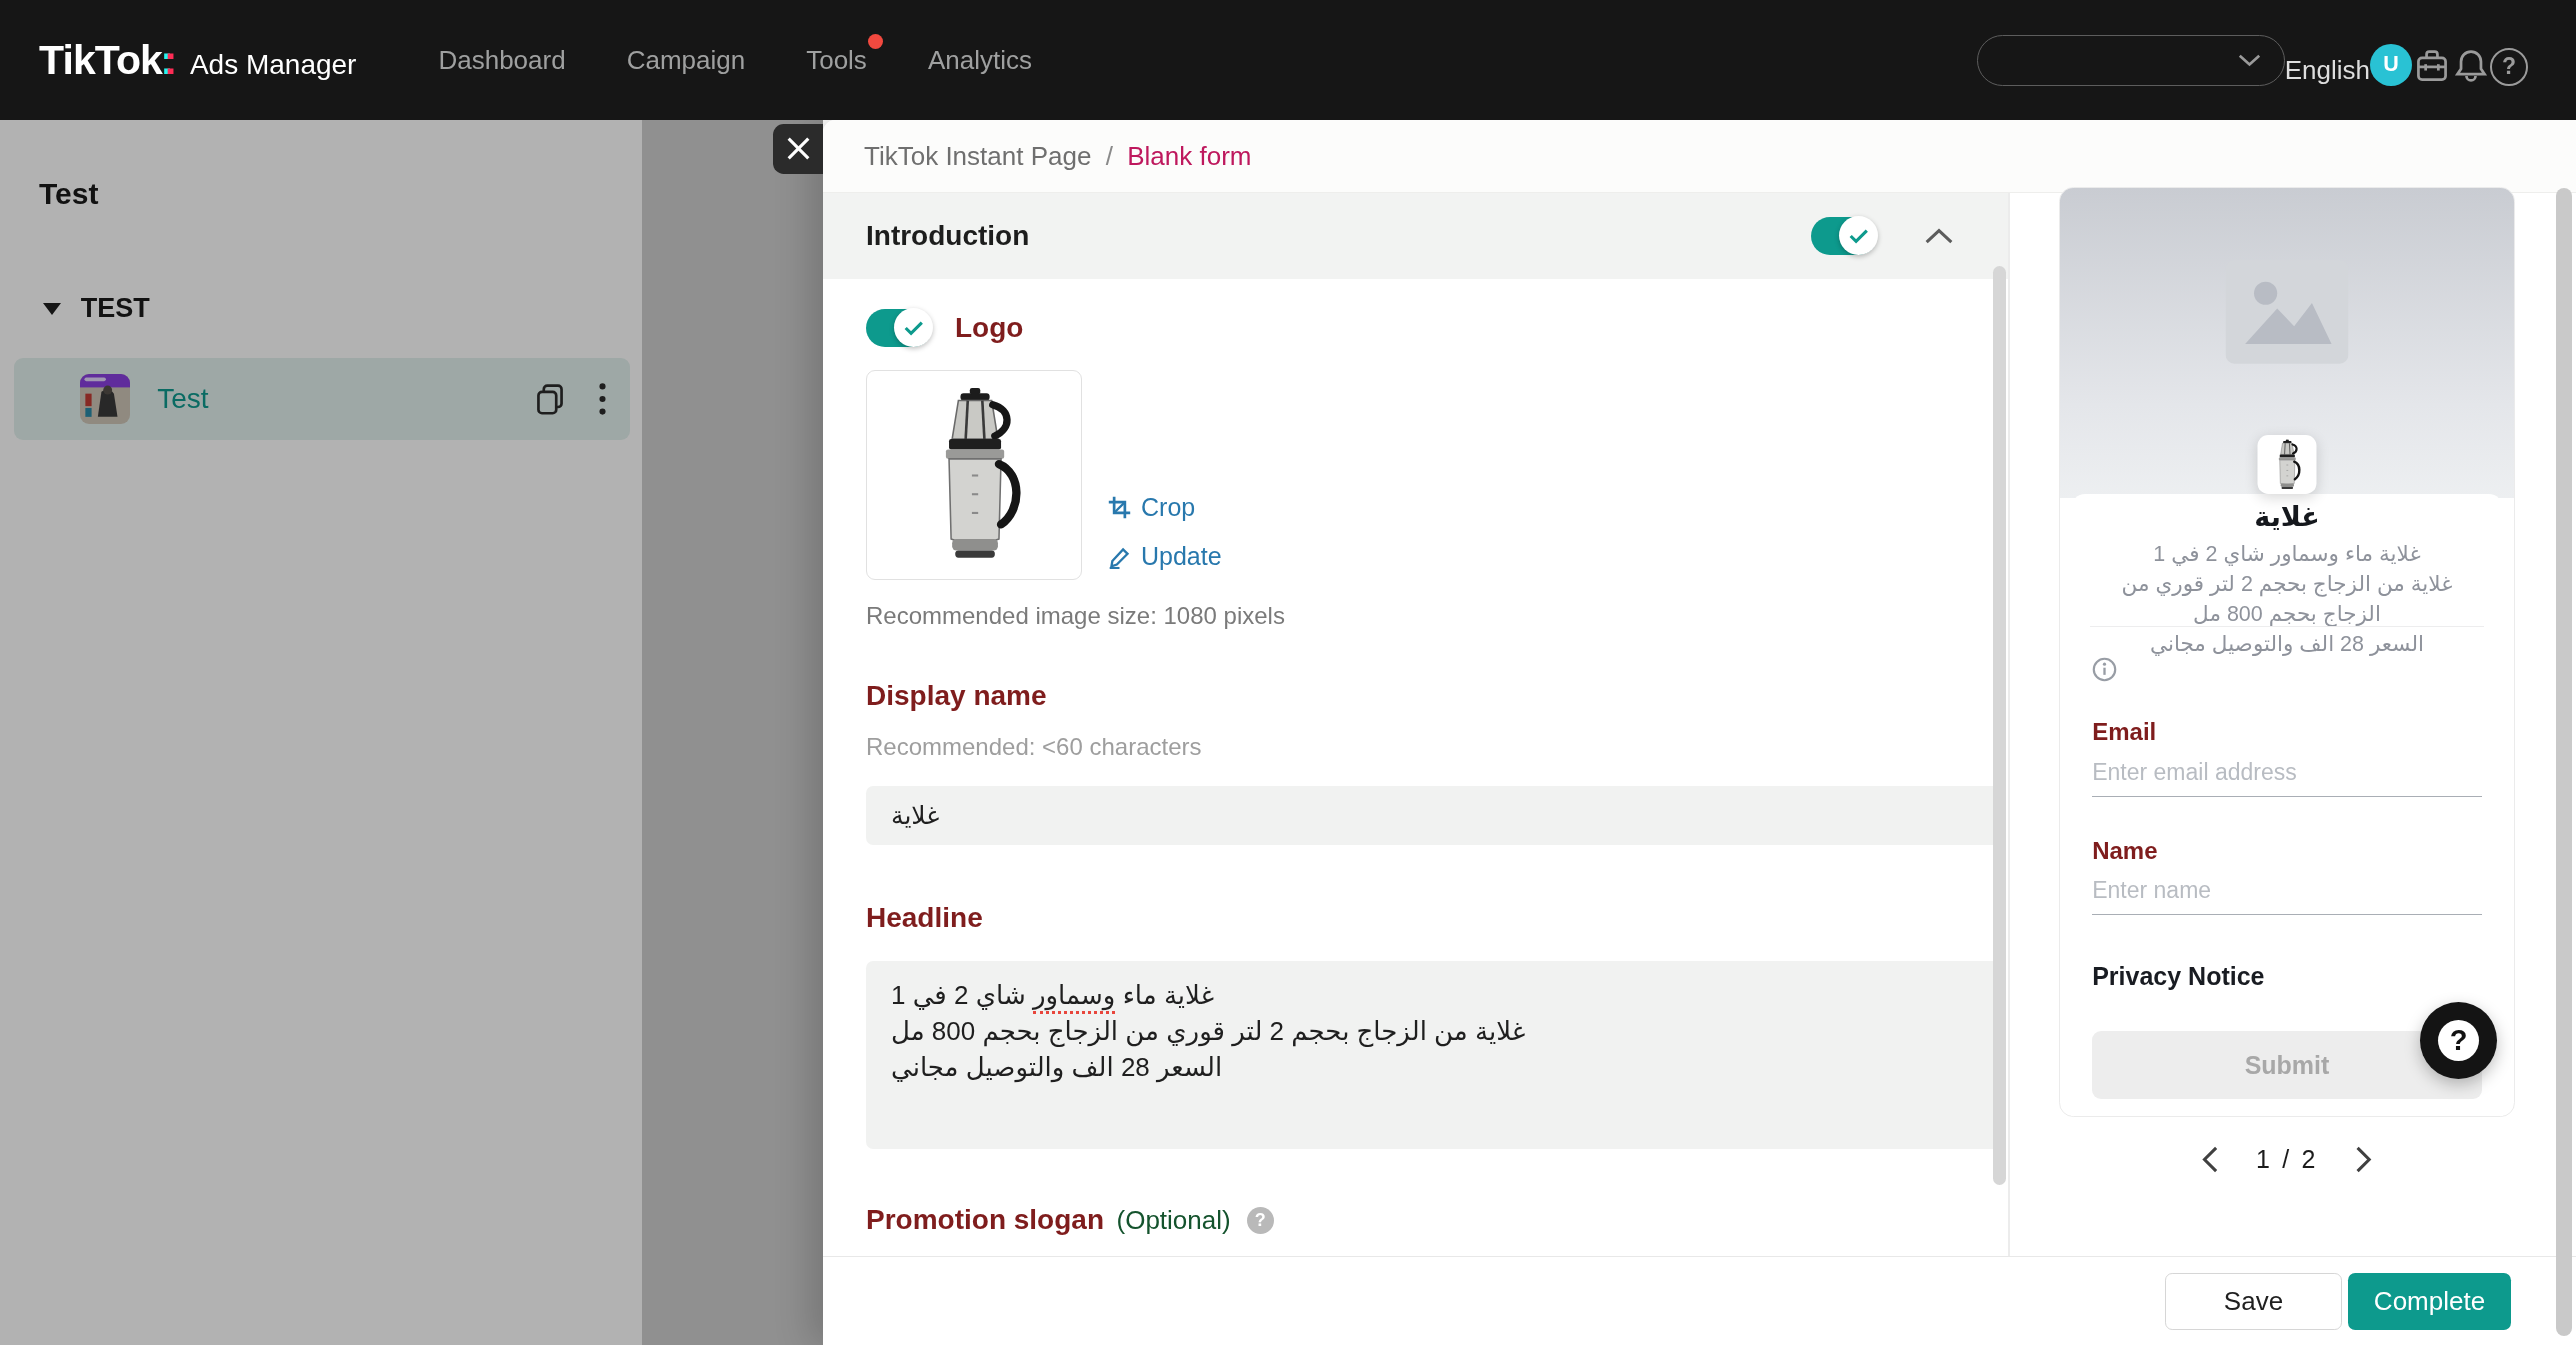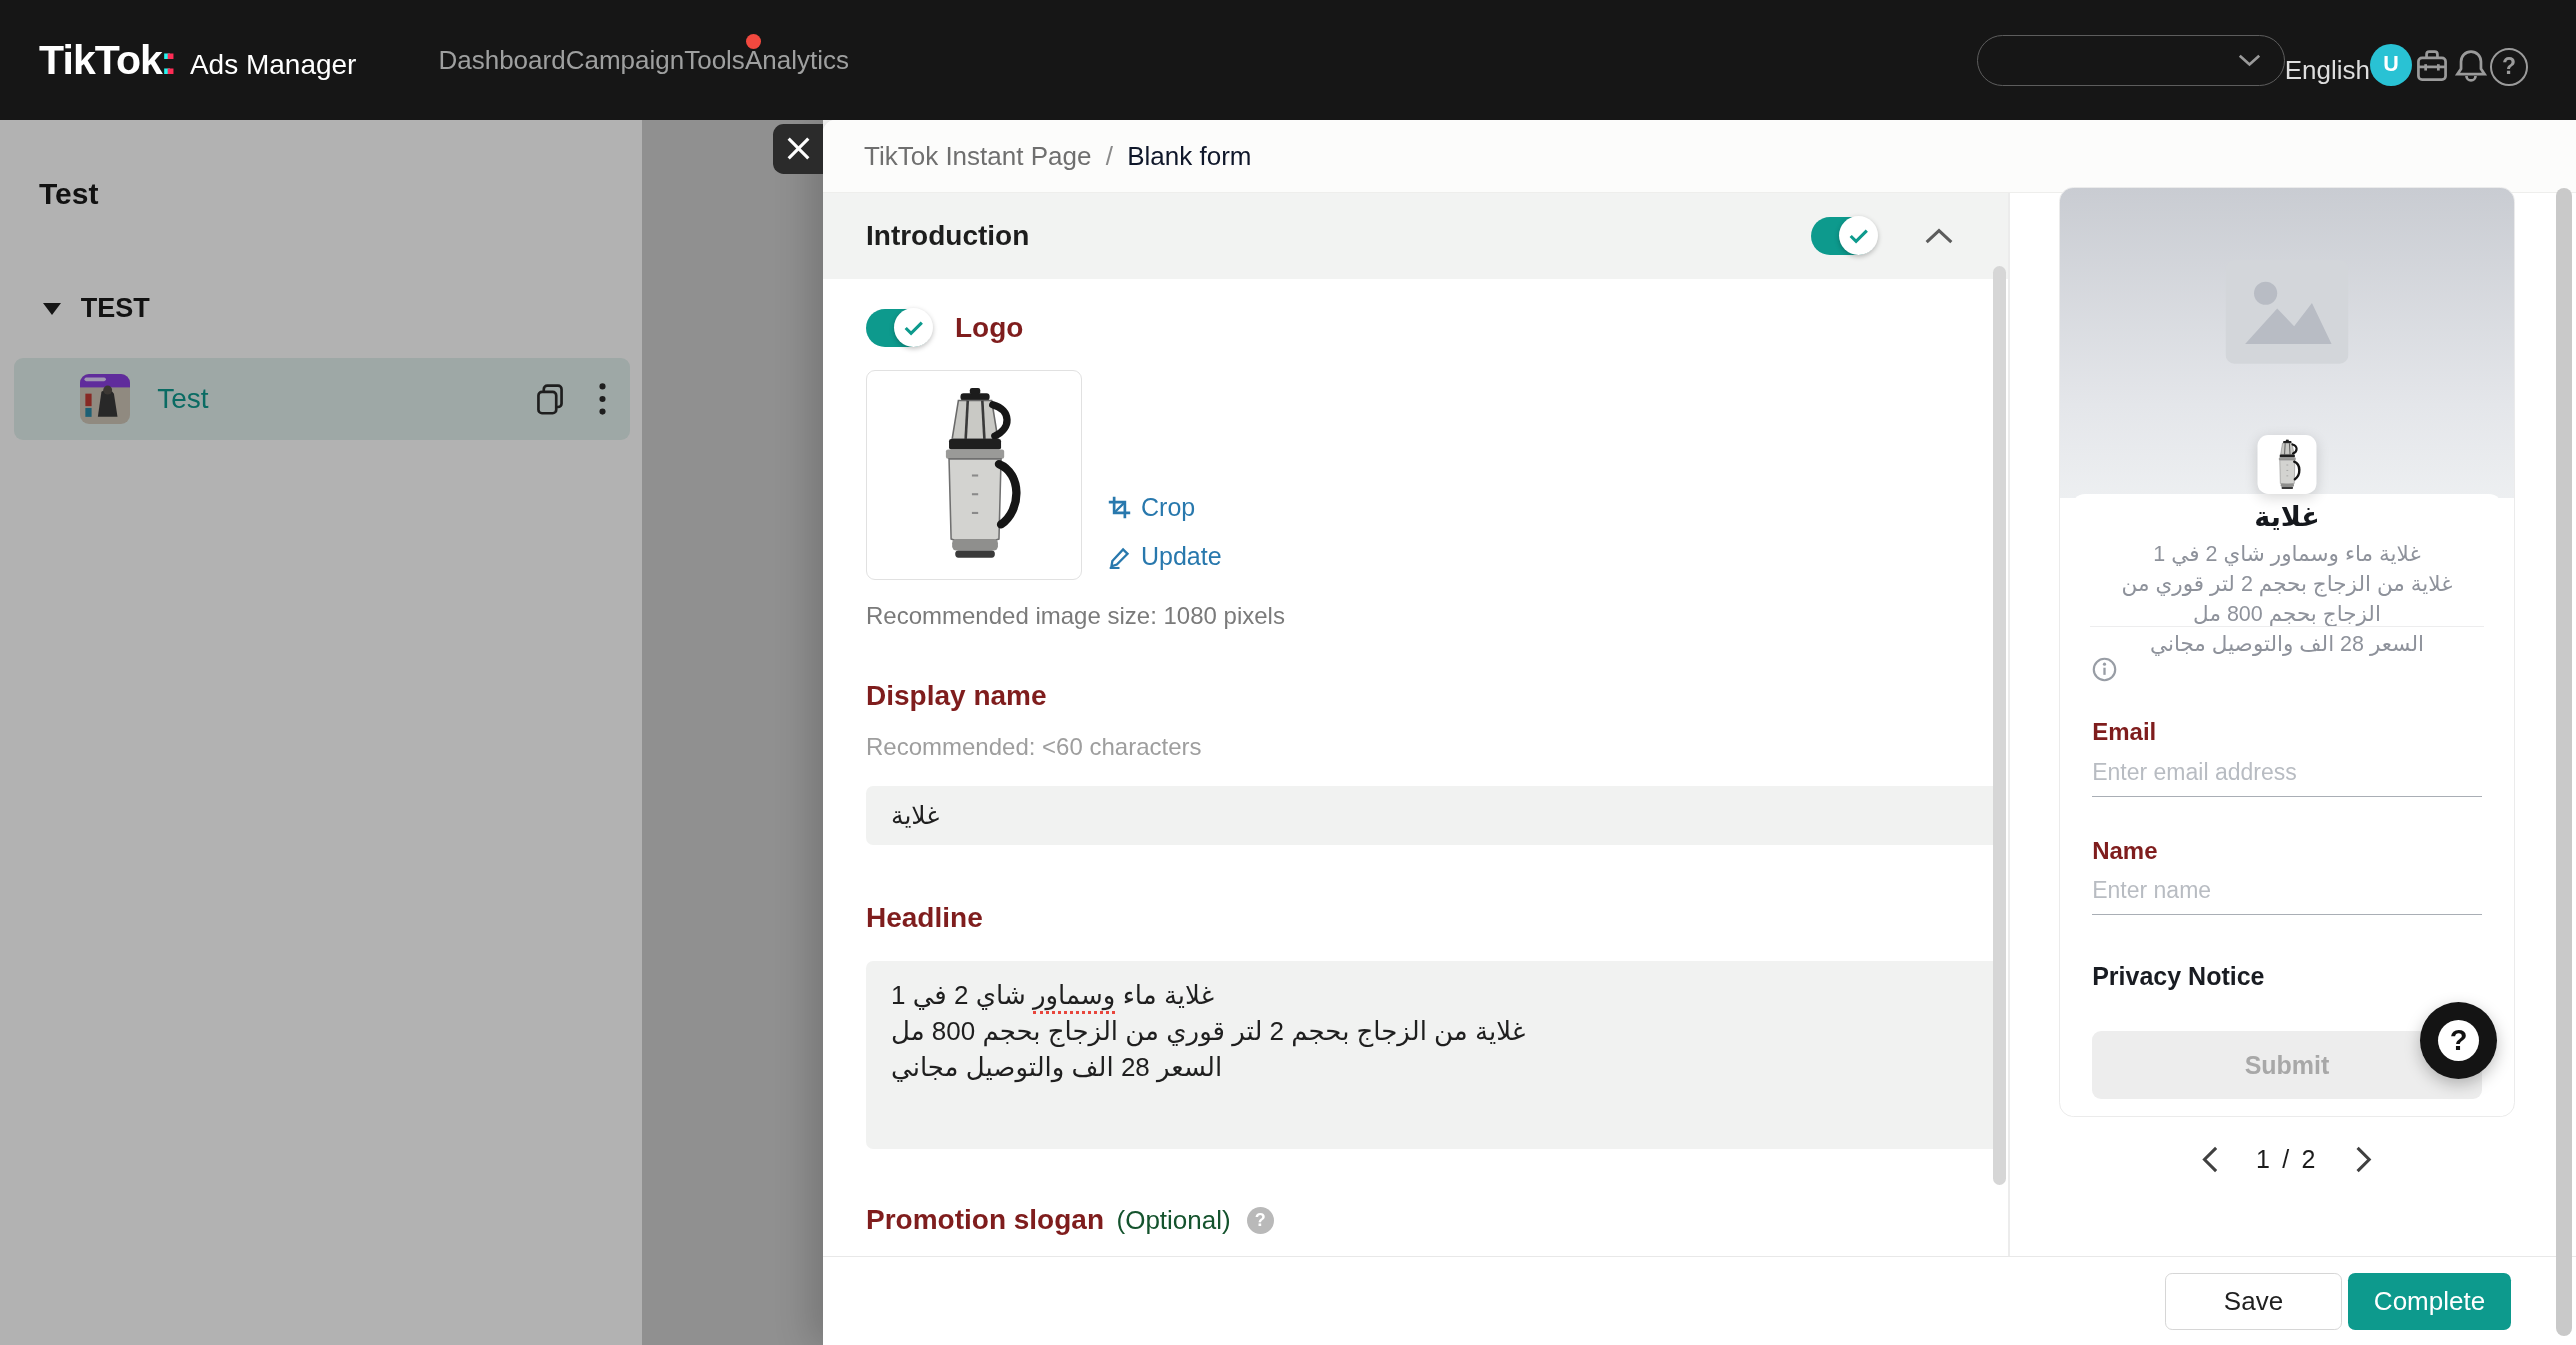--- a/index.html
+++ b/index.html
@@ -6,21 +6,21 @@
   html,body { width:2576px; height:1345px; overflow:hidden;
     font-family:"Liberation Sans","DejaVu Sans",sans-serif; background:#fff; }
 
   
   .topnav { position:absolute; left:0; top:0; width:2576px; height:120px;
     background:#161616; display:flex; align-items:center; z-index:50; }
   .brand { display:flex; align-items:baseline; margin-left:39px; cursor:pointer; }
   .brand-logo { color:#fff; font-size:41px; font-weight:800; letter-spacing:-0.9px; }
   .brand-colon { color:#fe2c55; text-shadow:-3.6px 0 #25f4ee; font-size:41px; font-weight:800; margin-left:1.8px; }
   .brand-suffix { color:#fff; font-size:28px; font-weight:500; margin-left:12.5px; }
-  .nav-items { display:flex; margin-left:82px; }
+  .nav-items { display:flex; gap:61px; margin-left:82px; }
   .nav-item { color:#9fa0a0; font-size:26px; font-weight:500; cursor:pointer; position:relative; padding:16px 0; }
   .nav-dot { position:absolute; right:-16px; top:5.4px; width:15px; height:15px; border-radius:50%; background:#f2493f; }
   .nav-right { margin-left:auto; margin-right:48px; display:flex; align-items:flex-end; }
   .nav-pill { width:308px; height:51px; border:1.8px solid #5d5d5d; border-radius:26px;
     display:flex; align-items:center; justify-content:flex-end; padding-right:23px; cursor:pointer; }
   .nav-lang { color:#dedede; font-size:26px; }
   .nav-avatar { width:42px; height:42px; border-radius:50%; background:#29c2d4; color:#fff;
     font-size:21.5px; font-weight:700; display:flex; align-items:center; justify-content:center; cursor:pointer; }
   .nav-icon { width:39px; height:39px; display:flex; align-items:center; justify-content:center; cursor:pointer; }
   .nav-help { width:38px; height:38px; border:2.7px solid #9b9b9b; border-radius:50%;
@@ -42,21 +42,21 @@
 
   
   .modal { position:absolute; left:823px; top:120px; width:1753px; height:1225px; background:#fff;
     border-radius:12.5px 0 0 0; box-shadow:-12.5px 0 36px rgba(0,0,0,.18); z-index:30; }
   .modal-close { position:absolute; left:-50px; top:3.6px; width:50px; height:50px; background:#2b2b2b;
     border-radius:10.7px 0 0 10.7px; display:flex; align-items:center; justify-content:center; cursor:pointer; }
   .breadcrumb { height:73px; display:flex; align-items:center; padding-left:41px;
     background:#fcfcfb; border-bottom:1.8px solid #eeeeec; border-radius:12.5px 0 0 0; font-size:26px; }
   .crumb-1 { color:#6f6f6f; cursor:pointer; }
   .crumb-sep { color:#8a8a8a; margin:0 14.3px; }
-  .crumb-2 { color:#0f172a; }
+  .crumb-2 { color:#be185d; }
 
   .left-panel { position:absolute; left:0; top:73px; width:1185px; height:1063px; overflow:hidden; }
   .v-divider { position:absolute; left:1185px; top:73px; width:1.8px; height:1063px; background:#ececec; }
 
   .intro-bar { height:86px; background:#f2f3f2; display:flex; align-items:center; padding:0 54px 0 43px; }
   .intro-title { font-size:28px; font-weight:600; color:#1d1d1d; }
   .intro-right { margin-left:auto; display:flex; align-items:center; gap:47px; }
 
   .toggle { width:66px; height:38px; border-radius:19px; background:#0d9a8d; position:relative; cursor:pointer; flex:0 0 auto; }
   .toggle .knob { position:absolute; right:-0.9px; top:-0.9px; width:39px; height:39px; border-radius:50%;

